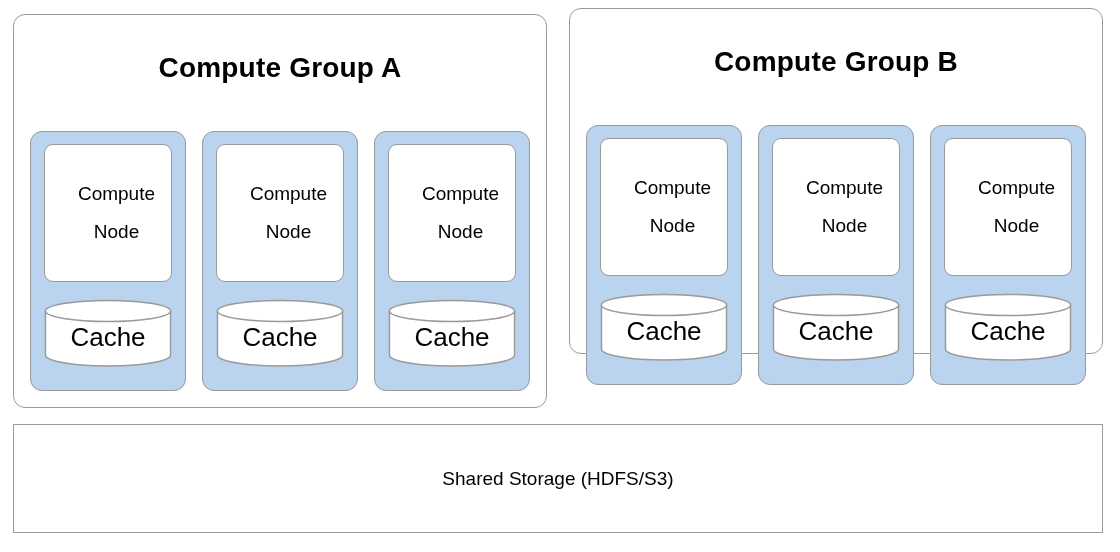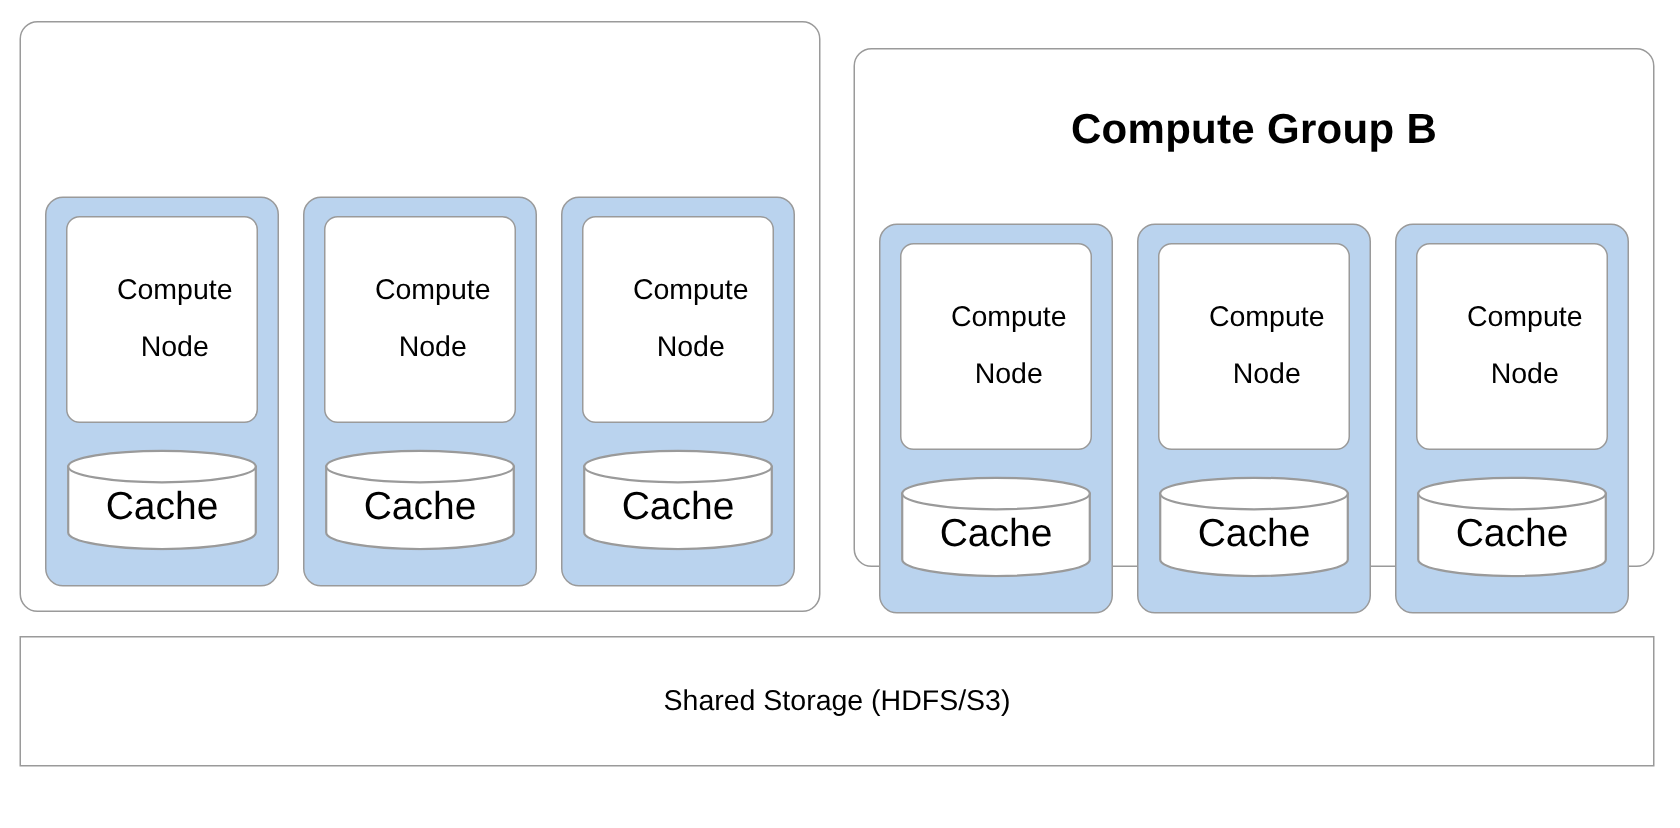--- a/index.html
+++ b/index.html
@@ -26,21 +26,21 @@
 
   
   .group-box {
     position: absolute;
     box-sizing: border-box;
     background: #ffffff;
     border: 1.5px solid #9a9a9a;
     border-radius: 12px;
   }
   #group-a { left: 13px;  top: 14px; width: 534px; height: 394px; }
-  #group-b { left: 569px; top: 32px; width: 534px; height: 346px; }
+  #group-b { left: 569px; top: 8px; width: 534px; height: 346px; }
 
   .group-title {
     position: absolute;
     left: 0;
     right: 0;
     top: 36px;
     text-align: center;
     font-size: 28px;
     font-weight: bold;
     letter-spacing: 0.2px;
@@ -120,39 +120,40 @@
     white-space: nowrap;
   }
 
   
   #shared-storage {
     position: absolute;
     box-sizing: border-box;
     left: 13px;
     top: 424px;
     width: 1090px;
-    height: 87px;
+    height: 109px;
     background: #ffffff;
     border: 1.5px solid #9a9a9a;
     border-radius: 0;
     display: flex;
     align-items: center;
     justify-content: center;
   }
   #shared-storage .storage-label {
     font-size: 19px;
     white-space: nowrap;
   }
 </style>
 </head>
 <body>
 
 <div id="canvas">
 
   <div class="group-box" id="group-a">
+    <div class="group-title">Compute Group A</div>
 
     <div class="node-row">
 
       <div class="node-shell">
         <div class="compute-card">
           <span class="ln">Compute</span>
           <span class="ln">Node</span>
         </div>
         <div class="cache-wrap">
           <div class="cache-cyl">

